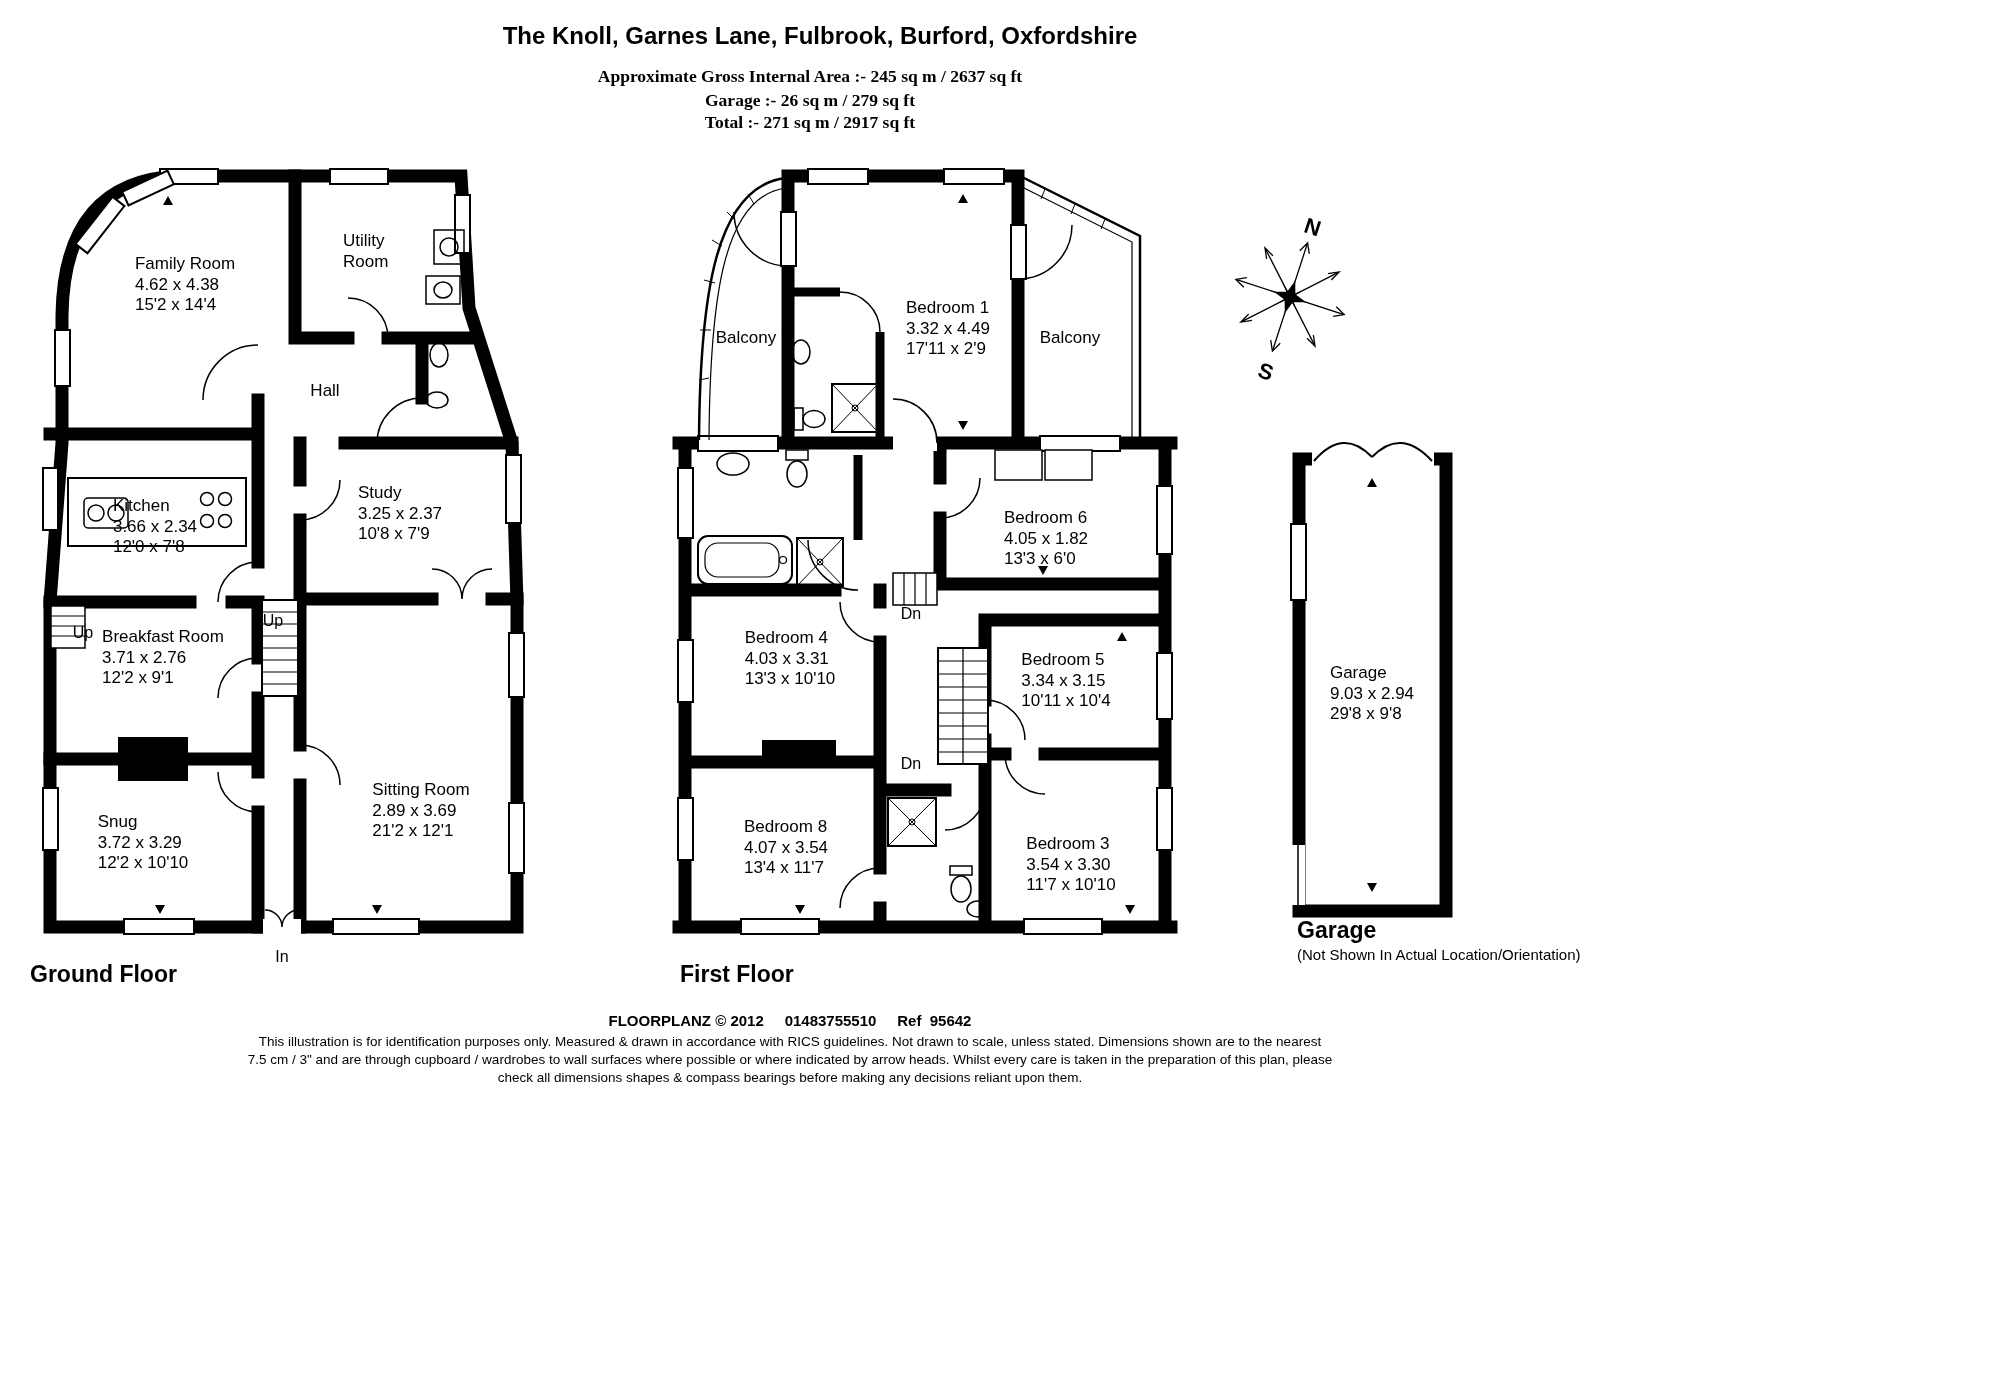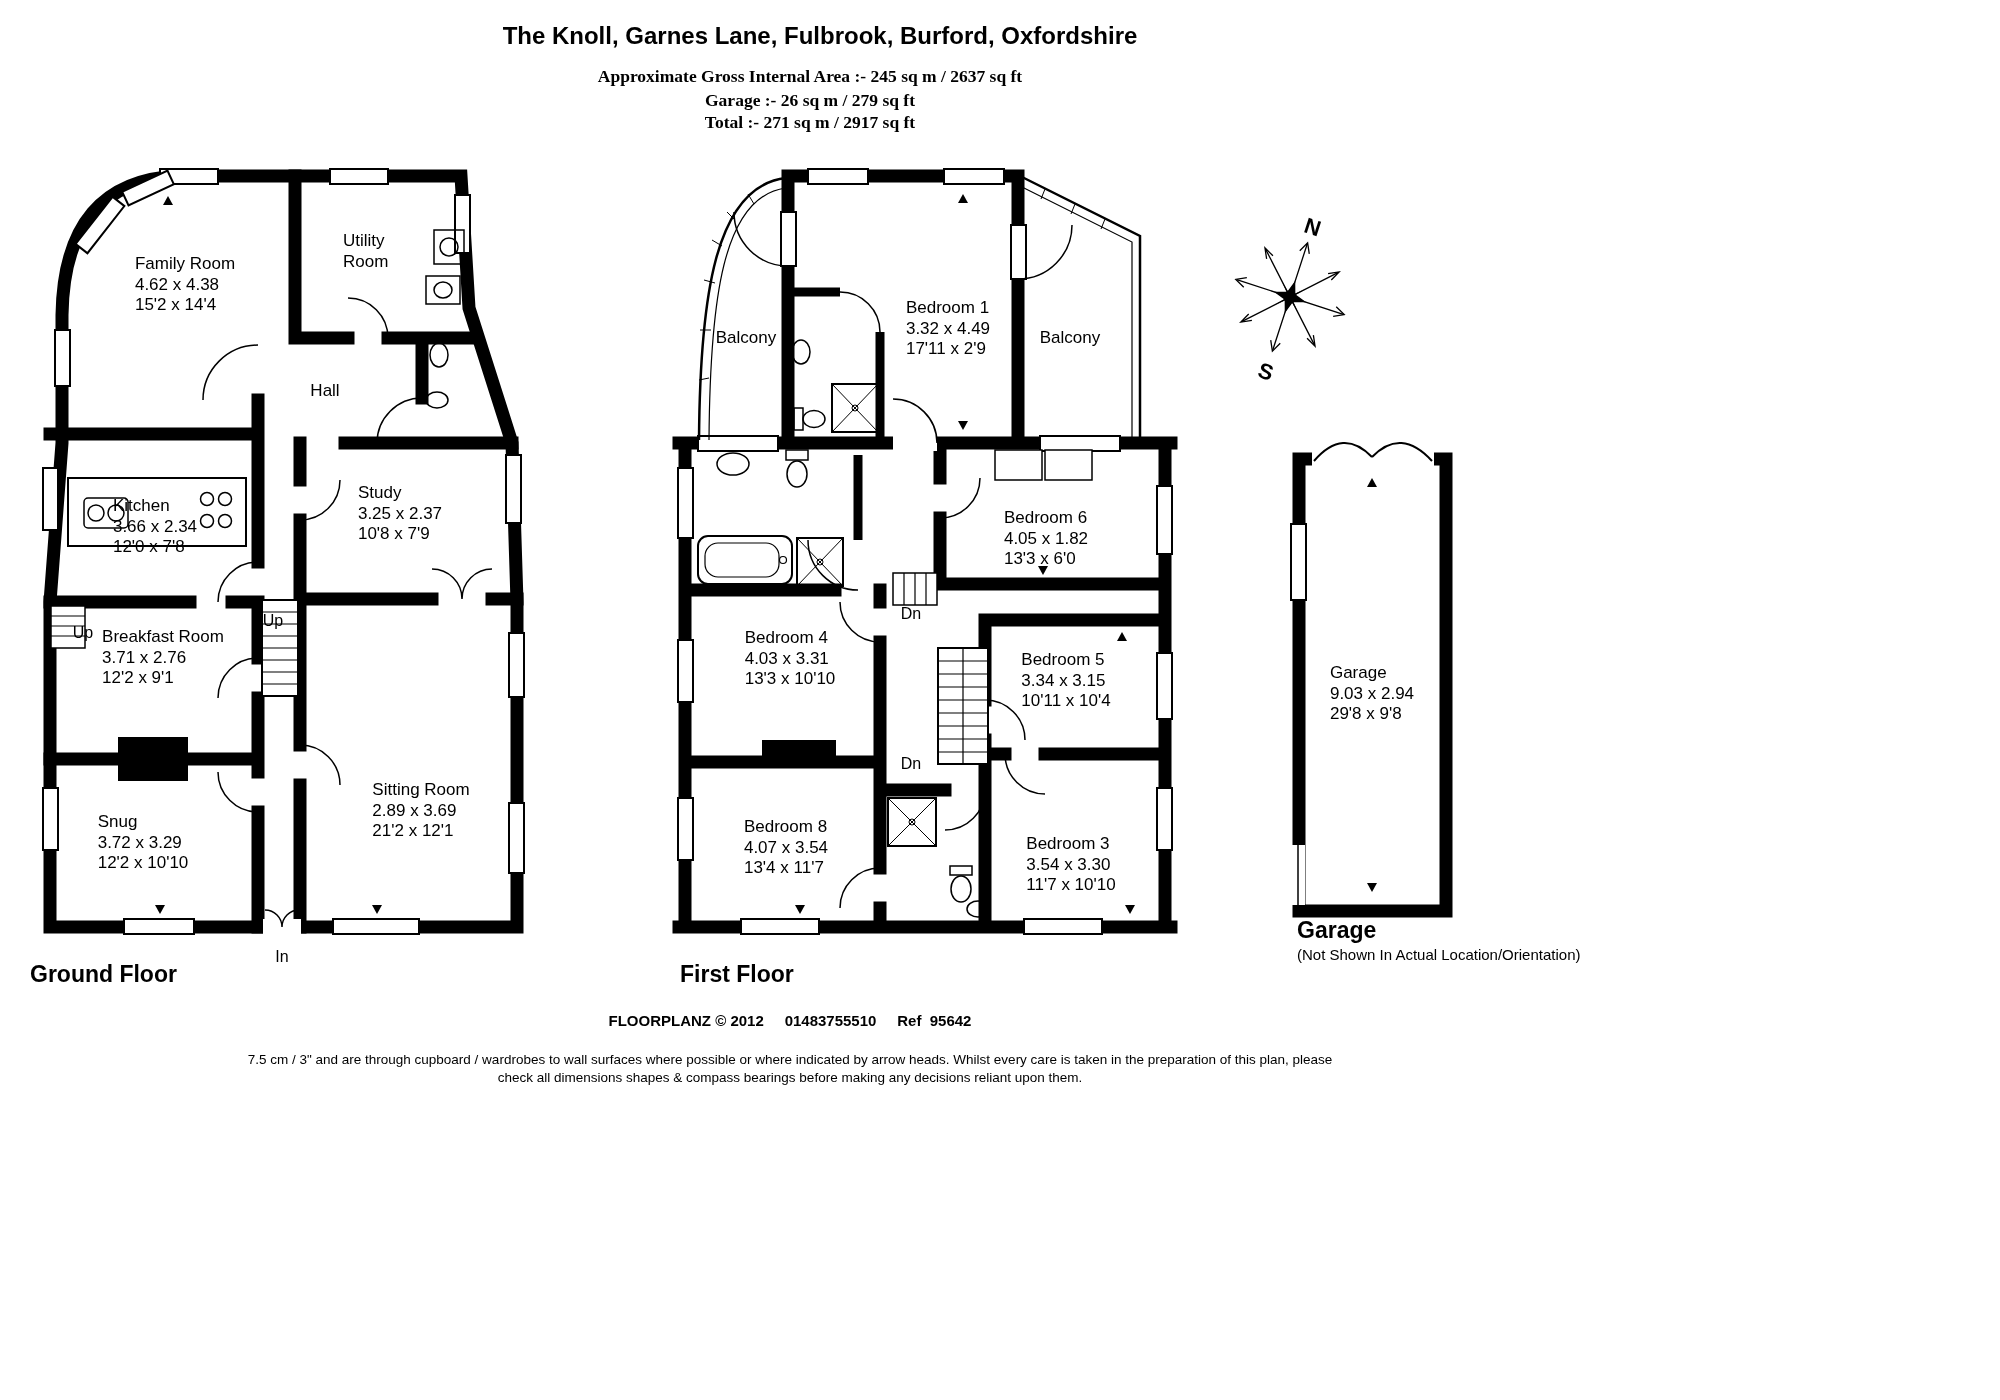--- a/index.html
+++ b/index.html
@@ -347,16 +347,17 @@
   <div>9.03 x 2.94</div>
   <div>29'8 x 9'8</div>
 </div>
 
 <div class="sect" style="left:30px;top:961px">Ground Floor</div>
 <div class="sect" style="left:680px;top:961px">First Floor</div>
 <div class="sect" style="left:1297px;top:917px">Garage</div>
 <div class="garage-note" style="left:1297px;top:946px">(Not Shown In Actual Location/Orientation)</div>
 
 <div class="brand" style="top:1012px">FLOORPLANZ © 2012     01483755510     Ref  95642</div>
+<div class="disc" style="top:1034px">This illustration is for identification purposes only. Measured &amp; drawn in accordance with RICS guidelines. Not drawn to scale, unless stated. Dimensions shown are to the nearest</div>
 <div class="disc" style="top:1052px">7.5 cm / 3" and are through cupboard / wardrobes to wall surfaces where possible or where indicated by arrow heads. Whilst every care is taken in the preparation of this plan, please</div>
 <div class="disc" style="top:1070px">check all dimensions shapes &amp; compass bearings before making any decisions reliant upon them.</div>
 
 </div>
 
 </body></html>

